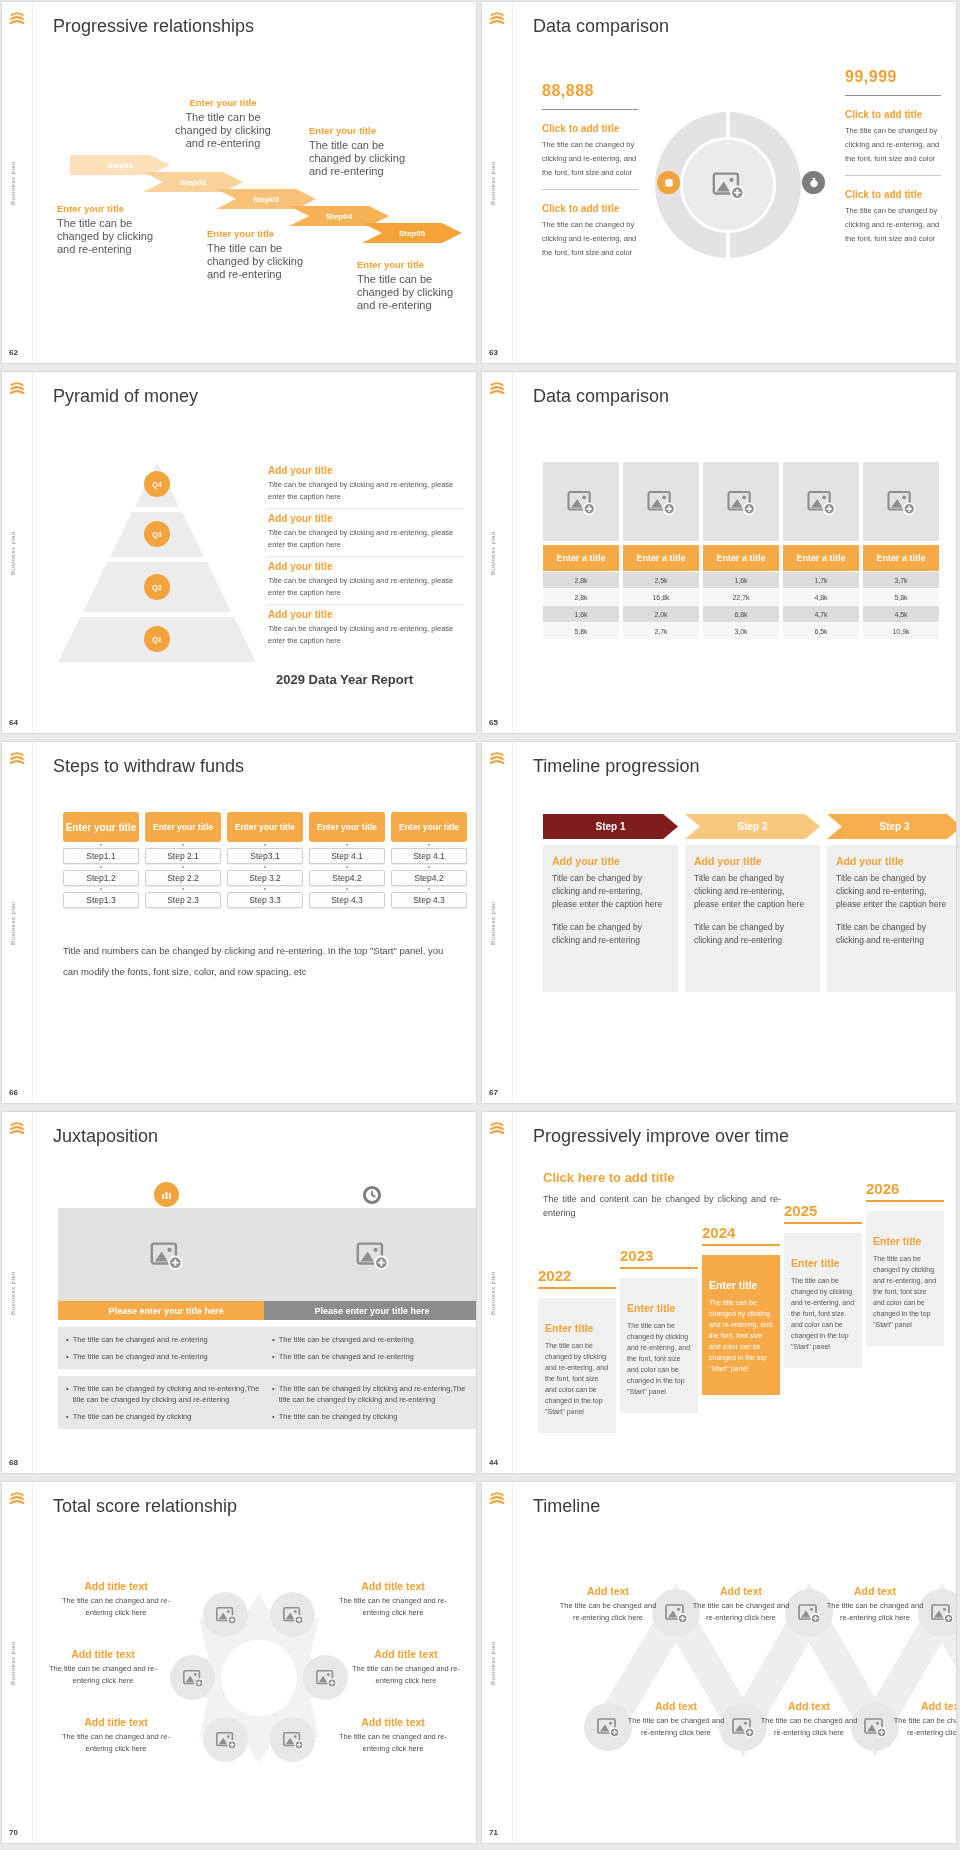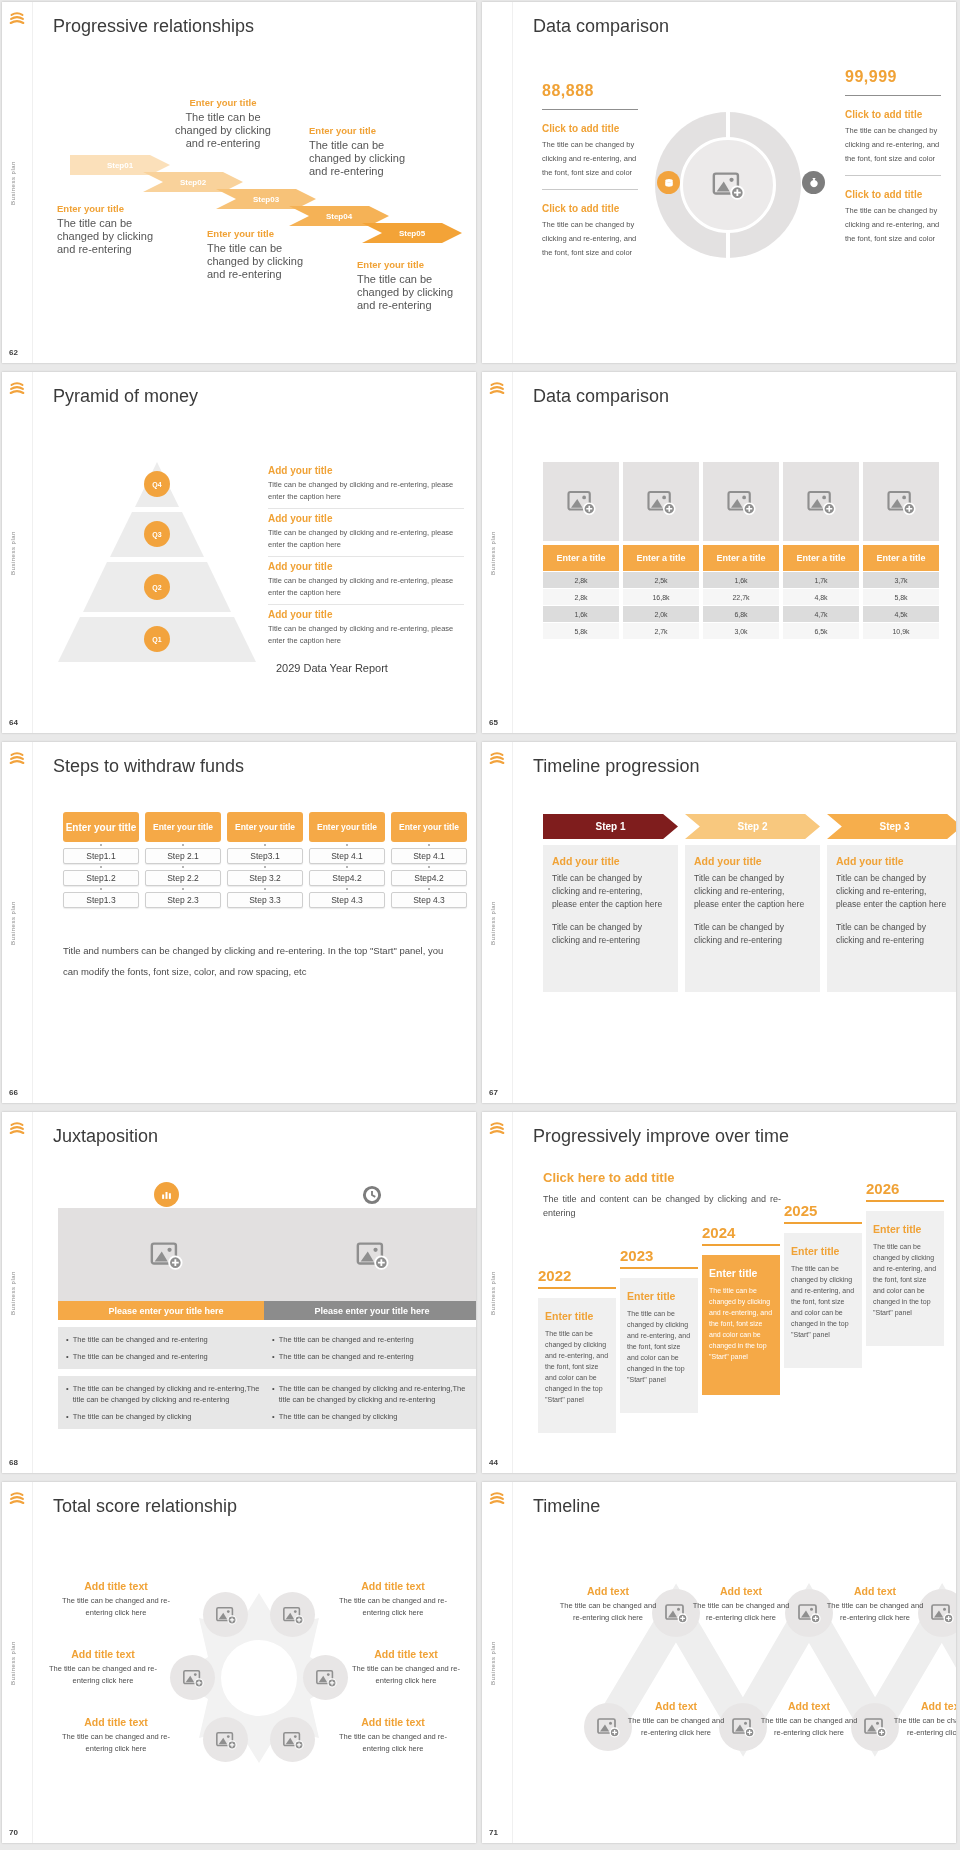--- a/index.html
+++ b/index.html
@@ -49,21 +49,21 @@
   .tier.t1 { clip-path:polygon(99px 0,121px 45px,77px 45px); background:#ececec; }
   .tier.t2 { clip-path:polygon(74px 50px,124px 50px,146px 95px,52px 95px); }
   .tier.t3 { clip-path:polygon(49px 100px,149px 100px,173px 150px,25px 150px); }
   .tier.t4 { clip-path:polygon(22px 155px,176px 155px,198px 200px,0 200px); }
   .qc { position:absolute; width:26px; height:26px; border-radius:50%; background:#f2a33d; color:#fff;
         font-size:7px; font-weight:bold; display:flex; align-items:center; justify-content:center; left:86px; }
   .b64 { position:absolute; left:235px; width:196px; }
   .b64 .t { font-size:10px; }
   .b64 .d { font-size:7.5px; line-height:11.5px; color:#595959; margin-top:3px; }
   .sep64 { position:absolute; left:235px; width:196px; height:1px; background:#e5e5e5; }
-  .rep64 { position:absolute; left:243px; top:290px; font-size:11px; font-weight:normal; color:#3f3f3f; }
+  .rep64 { position:absolute; left:243px; top:300px; font-size:13px; font-weight:bold; color:#3f3f3f; }
 
   
   .t65 { position:absolute; left:30px; top:90px; width:396px; }
   .t65 .row { display:flex; gap:4px; }
   .t65 .imgbox { width:76px; height:79px; background:#e4e2e2; display:flex; align-items:center; justify-content:center; }
   .t65 .hd { width:76px; height:26px; background:#f5a947; color:#fff; font-weight:bold; font-size:9px;
              display:flex; align-items:center; justify-content:center; margin-top:4px; }
   .t65 .cell { width:76px; height:16px; font-size:7px; color:#4a4a4a; display:flex; align-items:center; justify-content:center; }
   .t65 .r-odd .cell { background:#dcdcdc; }
   .t65 .r-even .cell { background:#f6f6f6; }
@@ -104,21 +104,21 @@
   .bul { display:flex; font-size:7.5px; color:#4f4f4f; line-height:11px; }
   .bul + .bul { margin-top:6px; }
   .bul .dot { margin-right:4px; }
 
   
   .h69 { position:absolute; left:30px; top:58px; font-size:13px; }
   .p69 { position:absolute; left:30px; top:80px; width:238px; font-size:9px; line-height:14px; color:#4f4f4f; text-align:justify; }
   .ycol { position:absolute; width:78px; }
   .ycol .year { font-size:15px; font-weight:bold; color:#f0a236; }
   .ycol .yline { height:2px; background:#f0a236; margin-top:3px; margin-bottom:9px; }
-  .ycard { background:#f0f0f0; height:135px; padding:12px 7px; }
+  .ycard { background:#f0f0f0; height:135px; padding:24px 7px; }
   .ycard .t { font-size:10.5px; margin-bottom:6px; }
   .ycard .d { font-size:7px; line-height:11px; color:#555; }
   .ycol.hl .ycard { background:#f5a947; height:140px; }
   .ycol.hl .ycard .t { color:#fff; }
   .ycol.hl .ycard .d { color:#fff; }
 
   
   .c70 { position:absolute; width:45px; height:45px; border-radius:50%; background:#e8e6e6; z-index:2;
          display:flex; align-items:center; justify-content:center; }
   .tb70 { position:absolute; width:130px; text-align:center; }
@@ -214,20 +214,27 @@
         <div class="d">The title can be changed by clicking and re-entering</div>
       </div>
       <div class="b62" style="left:324px;top:257px">
         <div class="t ot">Enter your title</div>
         <div class="d">The title can be changed by clicking and re-entering</div>
       </div>
     </div>
   </section>
 
   <section class="slide">
+    <div class="side">
+      <svg class="logo" width="18" height="18" viewBox="0 0 20 20">
+          <use href="#def-logo"></use>
+        </svg>
+      <div class="vlabel">Business plan</div>
+      <div class="num">63</div>
+    </div>
     <div class="content">
       <h2 class="slide-title">Data comparison</h2>
       <div class="col63" style="left:29px;top:80px">
         <div class="bignum">88,888</div>
         <div class="nline"></div>
         <div class="c63t ot">Click to add title</div>
         <div class="c63d">The title can be changed by clicking and re-entering, and the font, font size and color</div>
         <div class="c63sep"></div>
         <div class="c63t ot">Click to add title</div>
         <div class="c63d">The title can be changed by clicking and re-entering, and the font, font size and color</div>

